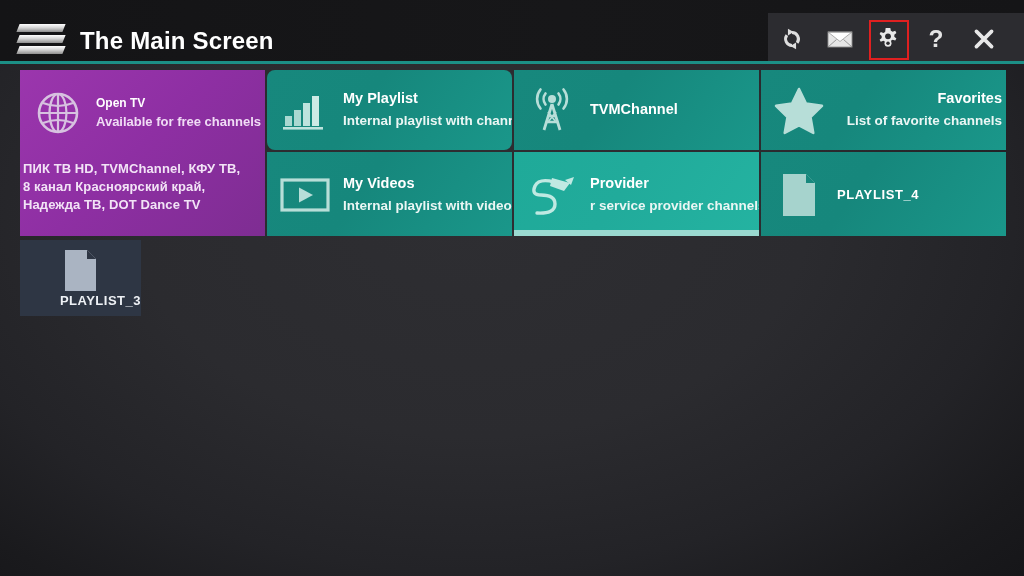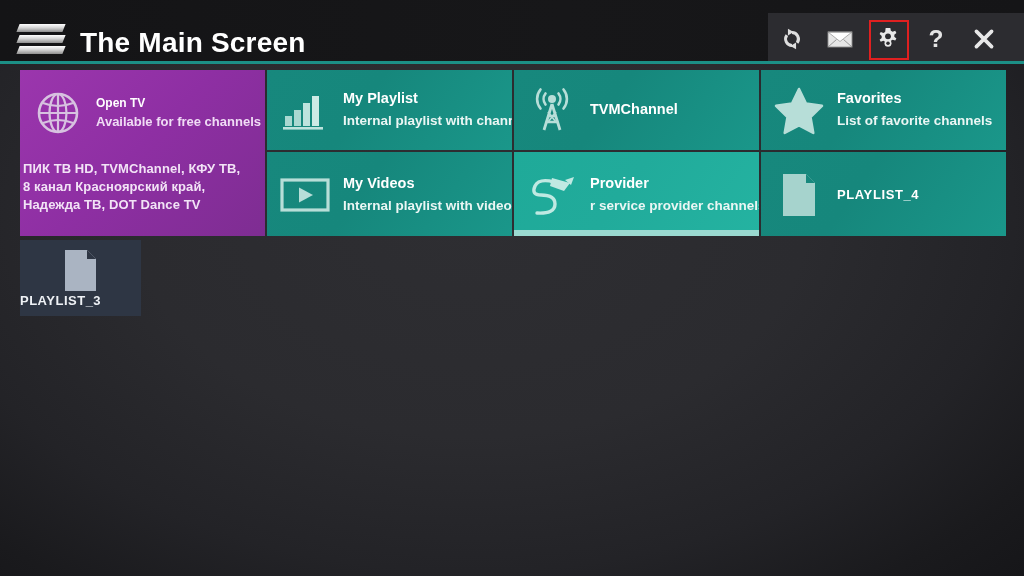--- a/index.html
+++ b/index.html
@@ -34,21 +34,21 @@
     position:absolute; left:0; width:46px; height:8px;
     background:linear-gradient(to bottom,#ffffff 0%,#d7d7d7 45%,#8e8e8e 100%);
     transform:skewX(-22deg);
   }
   #menu-icon .bar.b1{ top:0; }
   #menu-icon .bar.b2{ top:11px; }
   #menu-icon .bar.b3{ top:22px; }
 
   #app-title{
     position:absolute; left:80px; top:27px;
-    font-size:28px; font-weight:bold; color:#ffffff;
+    font-size:24px; font-weight:bold; color:#ffffff;
     letter-spacing:.2px; white-space:nowrap;
   }
 
   #teal-rule{
     position:absolute; left:0; top:61px; width:1024px; height:3px;
     background:#1c8f86; z-index:4;
   }
 
   .hdr-btn{
     position:absolute; top:22px; width:34px; height:34px;
@@ -99,23 +99,23 @@
   #open-tv-channels{
     position:absolute; left:3px; top:90px; width:222px;
     font-size:13px; font-weight:bold; color:#f2e3f6;
     line-height:18px; letter-spacing:.1px;
   }
 
   
   .tile-teal{ background:linear-gradient(125deg,#17887d 0%,#16877c 40%,#1a978a 100%); }
   .tile-teal-bright{ background:linear-gradient(125deg,#1faa99 0%,#21ab9b 45%,#24b3a1 100%); }
 
-  #tile-my-playlist{ left:267px; top:70px; width:245px; height:80px; }
+  #tile-my-playlist{ left:267px; top:70px; width:245px; height:80px;border-radius:8px; }
   #tile-broadcast  { left:514px; top:70px; width:245px; height:80px; }
-  #tile-favorites  { left:761px; top:70px; width:245px; height:80px; }
+  #tile-favorites  { left:761px; top:70px; width:245px; height:80px;text-align:right; }
   #tile-my-videos  { left:267px; top:152px; width:245px; height:84px; }
   #tile-provider   { left:514px; top:152px; width:245px; height:84px; }
   #tile-playlist4  { left:761px; top:152px; width:245px; height:84px; }
 
   #tile-my-playlist .tile-row,
   #tile-broadcast .tile-row,
   #tile-favorites .tile-row{ height:80px; }
   #tile-my-playlist .tile-icon,
   #tile-broadcast .tile-icon,
   #tile-favorites .tile-icon{ height:80px; }
@@ -132,21 +132,21 @@
   #tile-playlist3{
     left:20px; top:240px; width:121px; height:76px;
     background:#2e3644; overflow:hidden; cursor:pointer;
     position:absolute; z-index:2;
   }
   #playlist3-icon{
     position:absolute; left:50%; top:8px; transform:translateX(-50%);
   }
   #playlist3-label{
     position:absolute; left:0; bottom:8px; width:100%;
-    text-align:left; font-size:13px; font-weight:bold; color:#eef1f5;
+    text-align:right; font-size:13px; font-weight:bold; color:#eef1f5;
     letter-spacing:.5px;
   }
 </style>
 </head>
 <body>
 
 <div id="bg-vignette"></div>
 
 <div id="header">
 

